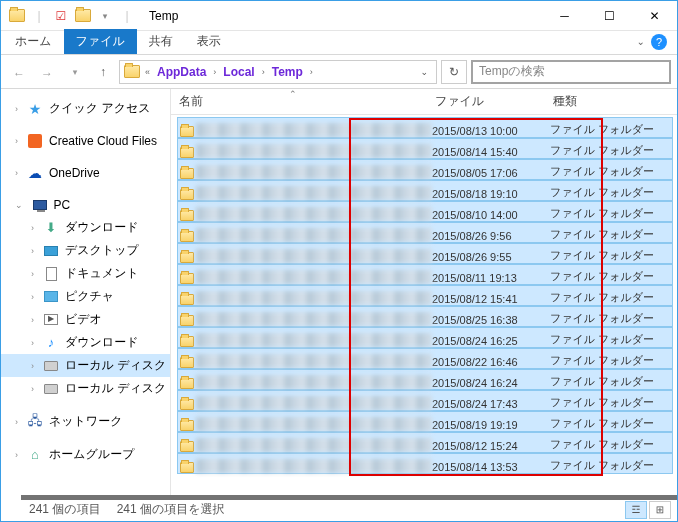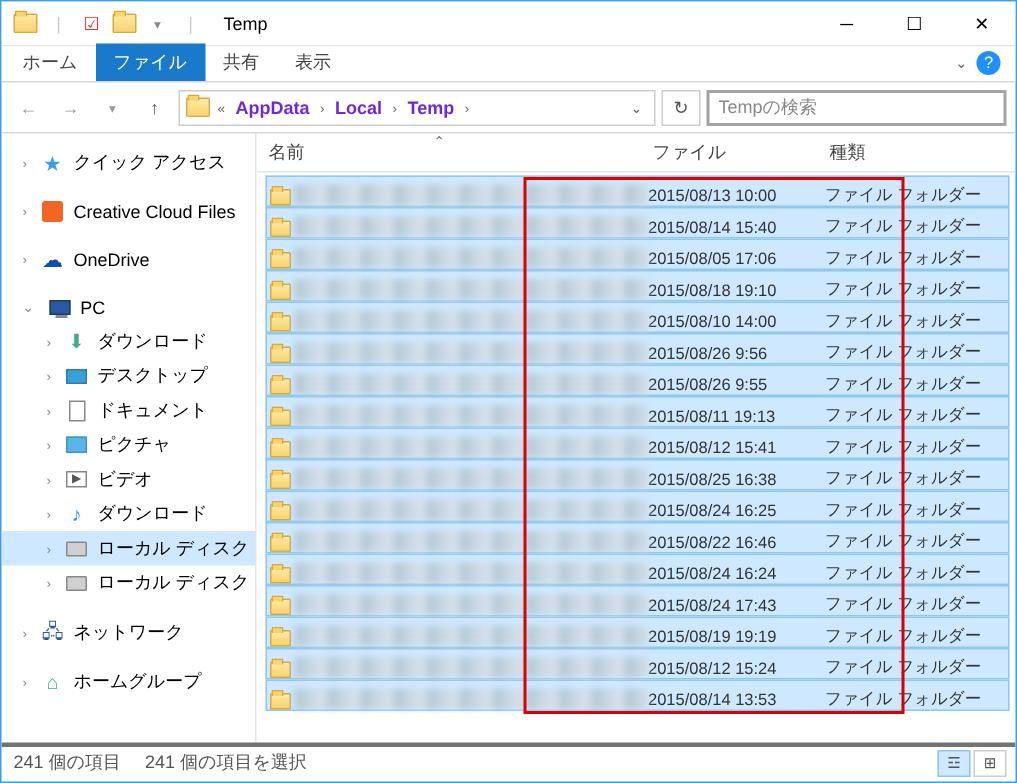--- a/index.html
+++ b/index.html
@@ -55,21 +55,21 @@
 .col-date { width: 118px; }
 .col-type { flex: 1; }
 .filelist { flex: 1; overflow: hidden; padding: 2px 4px 0 6px; }
 .file-row { height: 21px; display: flex; align-items: flex-end; background: #cde8ff; border: 1px solid #8cc8f0; margin-bottom: 0px; }
 .file-icon { width: 18px; display: flex; justify-content: center; }
 .file-name { width: 236px; height: 14px; position: relative; }
 .blur { position: absolute; inset: 0; background: repeating-linear-gradient(90deg, #b8c8d4 0 8px, #c8d4de 8px 14px, #d4dde5 14px 22px); filter: blur(2px); opacity: 0.85; }
 .red-border { position: absolute; left: 178px; top: 29px; width: 254px; height: 358px; border: 2px solid #d00; pointer-events: none; z-index: 5; }
 .file-date { width: 118px; color: #333; font-size: 11px; }
 .file-type { flex: 1; color: #333; font-size: 11px; }
-.statusbar { height: 24px; border-top: 3px solid #737373; display: flex; align-items: center; padding: 0 8px; color: #555; font-size: 11px; gap: 16px; position: relative; }
+.statusbar { height: 24px; border-top: 5px solid #737373; display: flex; align-items: center; padding: 0 8px; color: #555; font-size: 11px; gap: 16px; position: relative; margin-left: 20px; }
 .view-btns { position: absolute; right: 6px; display: flex; gap: 2px; }
 .view-btn { width: 22px; height: 18px; border: 1px solid #ccc; display: flex; align-items: center; justify-content: center; font-size: 10px; }
 .view-btn.active { background: #cde8ff; border-color: #8cc8f0; }
 .chevron-small { font-size: 9px; color: #888; padding-right: 3px; }
 </style>
 </head>
 <body>
 
 <div class="titlebar">
   <div class="titlebar-icons">

